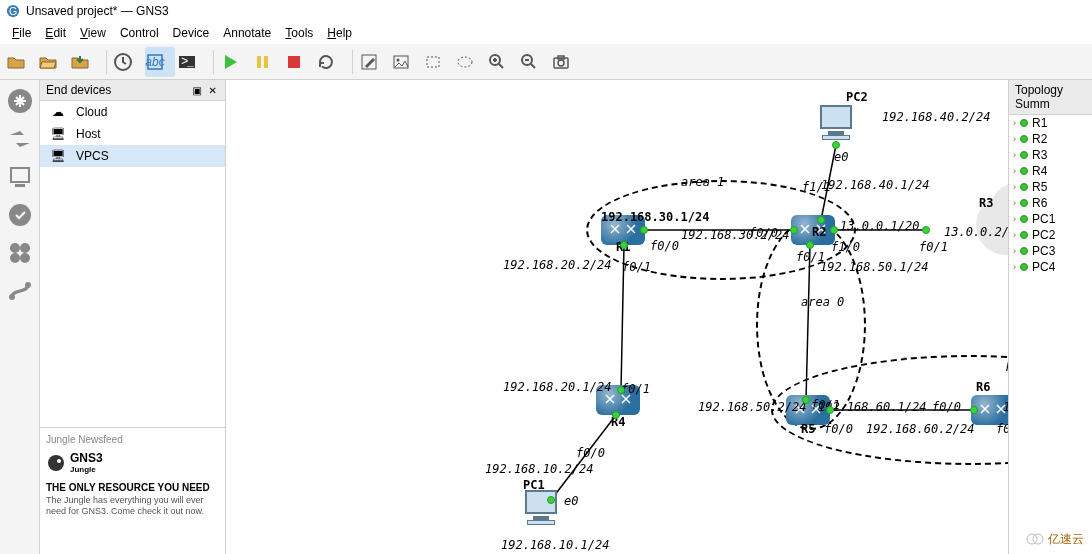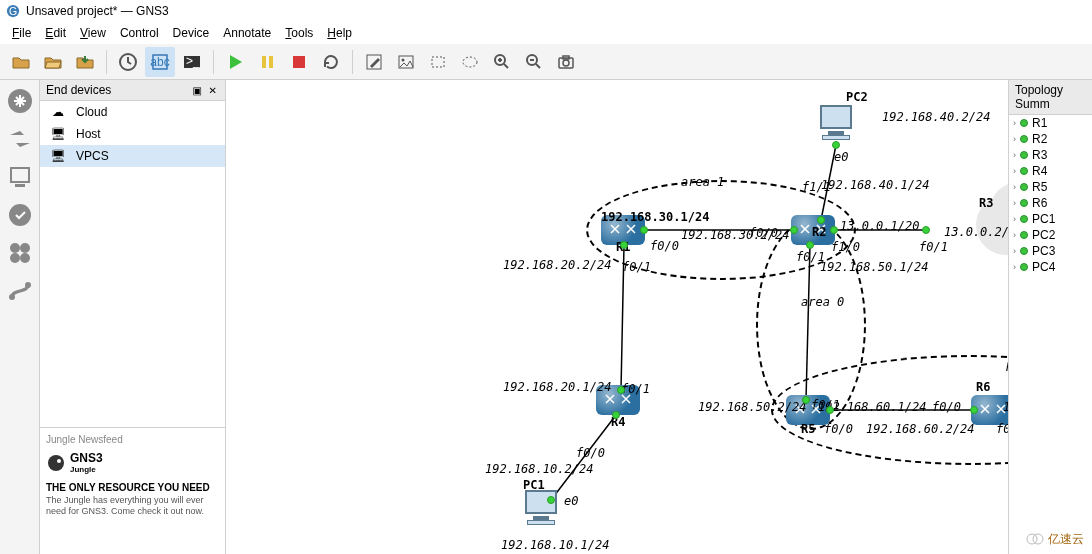--- a/index.html
+++ b/index.html
@@ -9,21 +9,21 @@
 .titlebar { height: 22px; background: #fff; display: flex; align-items: center; padding-left: 6px; color: #000; }
 .titlebar-icon { width: 14px; height: 14px; margin-right: 6px; }
 
 
 .menubar { height: 22px; background: #fff; display: flex; align-items: center; padding-left: 6px; gap: 2px; }
 .menu-item { padding: 2px 6px; cursor: default; }
 .menu-item u { text-decoration: underline; }
 
 
 .toolbar { height: 36px; background: #f4f4f4; border-bottom: 1px solid #d0d0d0; display: flex; align-items: center; padding: 0 6px; gap: 2px; }
-.tool-btn { width: 30px; height: 30px; display: flex; align-items: center; justify-content: center; border-radius: 2px; }
+.tool-btn { width: 30px; height: 30px; display: flex; align-items: center; border-radius: 2px; font-style: italic; }
 .tool-sep { width: 1px; height: 24px; background: #d0d0d0; margin: 0 4px; }
 
 
 .main { display: flex; height: calc(554px - 80px); }
 .left-tool-strip { width: 40px; background: #f4f4f4; border-right: 1px solid #d0d0d0; display: flex; flex-direction: column; align-items: center; padding-top: 4px; gap: 4px; }
 .left-tool-strip .lbtn { width: 34px; height: 34px; display:flex; align-items:center; justify-content:center; }
 
 .side-panel { width: 186px; background: #fff; border-right: 1px solid #d0d0d0; display: flex; flex-direction: column; }
 .panel-title { background: #eaeaea; padding: 3px 6px; font-weight: normal; display:flex; justify-content:space-between; align-items:center; border-bottom: 1px solid #d0d0d0; font-family: monospace; font-size:12px;}
 .panel-title .ctrls { font-size: 10px; letter-spacing: 2px; }

